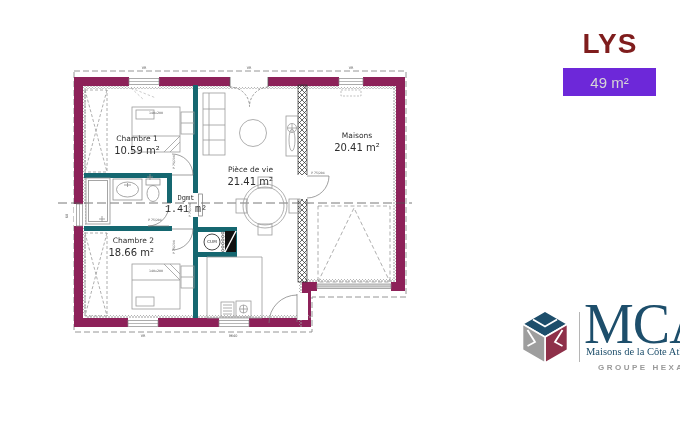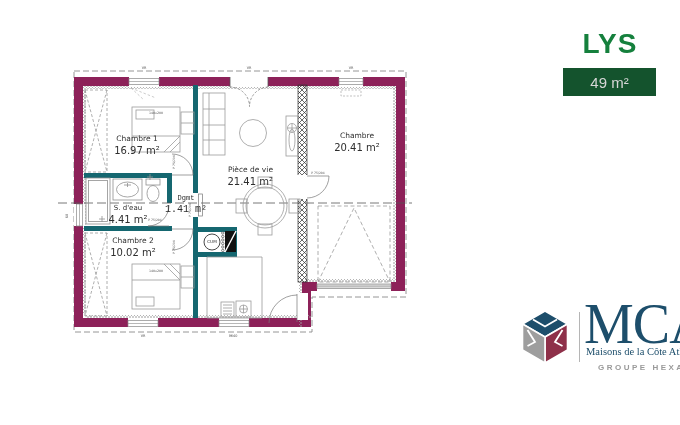--- a/index.html
+++ b/index.html
@@ -7,22 +7,22 @@
           font-family:"Liberation Sans",sans-serif;}
   
   .plan{position:absolute;left:52px;top:50px;width:368px;height:292px;}
   .plan svg{position:absolute;left:0;top:0;}
   .room-label{position:absolute;text-align:center;color:#2e2e2e;line-height:1.3;
               font-family:"DejaVu Sans",sans-serif;font-size:7.5px;}
   .room-label .area{font-size:10px;display:block;}
   .room-label.small{font-size:7px;}
   
   .model-name{position:absolute;left:560px;top:28px;width:100px;text-align:center;
-              font-size:28px;font-weight:bold;letter-spacing:1px;color:#15803d;}
-  .area-badge{position:absolute;left:563px;top:68px;width:93px;height:28px;background:#14532d;
+              font-size:28px;font-weight:bold;letter-spacing:1px;color:#7f1d1d;}
+  .area-badge{position:absolute;left:563px;top:68px;width:93px;height:28px;background:#6d28d9;
               display:flex;align-items:center;justify-content:center;}
   .area-badge span{font-size:15px;color:#d6d6d6;}
   
   .brand-hex{position:absolute;left:518px;top:309px;}
   .brand-divider{position:absolute;left:579px;top:312px;width:1px;height:50px;background:#b5b5b5;}
   .brand-mca{position:absolute;left:584px;top:296px;font-family:"Liberation Serif",serif;
              font-size:56px;line-height:1;letter-spacing:-1px;color:#1d4e6b;white-space:nowrap;}
   .brand-tagline{position:absolute;left:586px;top:346px;font-family:"Liberation Serif",serif;
                  font-size:10.5px;color:#1d4e6b;white-space:nowrap;}
   .brand-group{position:absolute;left:598px;top:363px;font-size:8px;font-weight:bold;
@@ -228,40 +228,36 @@
         <text x="123" y="112" transform="rotate(-90 123 112)" font-size="3">P 75/204</text>
         <text x="123" y="197" transform="rotate(-90 123 197)" font-size="3">P 75/204</text>
         <text x="103" y="170.5" font-size="3">P 75/204</text>
         <text x="138.5" y="160" transform="rotate(-90 138.5 160)" font-size="3">P 75/204</text>
         <text x="266" y="123.5" font-size="3">P 75/204</text>
       </g>
     </svg>
 
     <div class="room-label" style="left:48px;top:84px;width:74px;">
       <span>Chambre 1</span>
-      <span class="area">16.97 m²</span>
-    </div>
-    <div class="room-label small" style="left:42px;top:154px;width:68px;">
-      <span>S. d'eau</span>
-      <span class="area">4.41 m²</span>
-    </div>
-    <div class="room-label" style="left:44px;top:186px;width:74px;">
+      <span class="area">10.59 m²</span>
+    </div>
+    <div class="room-label" style="left:28px;top:186px;width:74px;text-align:right;">
       <span>Chambre 2</span>
-      <span class="area">10.02 m²</span>
+      <span class="area">18.66 m²</span>
     </div>
     <div class="room-label small" style="left:113px;top:144px;width:42px;font-family:Liberation Mono, monospace;">
       <span>Dgmt</span>
       <span class="area">1.41 m²</span>
     </div>
     <div class="room-label" style="left:147px;top:115px;width:74px;text-align:right;">
       <span>Pièce de vie</span>
       <span class="area">21.41 m²</span>
     </div>
     <div class="room-label" style="left:268px;top:81px;width:74px;">
-      <span>Chambre</span>
+      <span>Maisons</span>
       <span class="area">20.41 m²</span>
     </div>
   </div>
 
   <div class="model-name">LYS</div>
   <div class="area-badge">
     <span>49 m²</span>
   </div>
 
   <svg class="brand-hex" width="54" height="56" viewBox="0 0 54 56">

